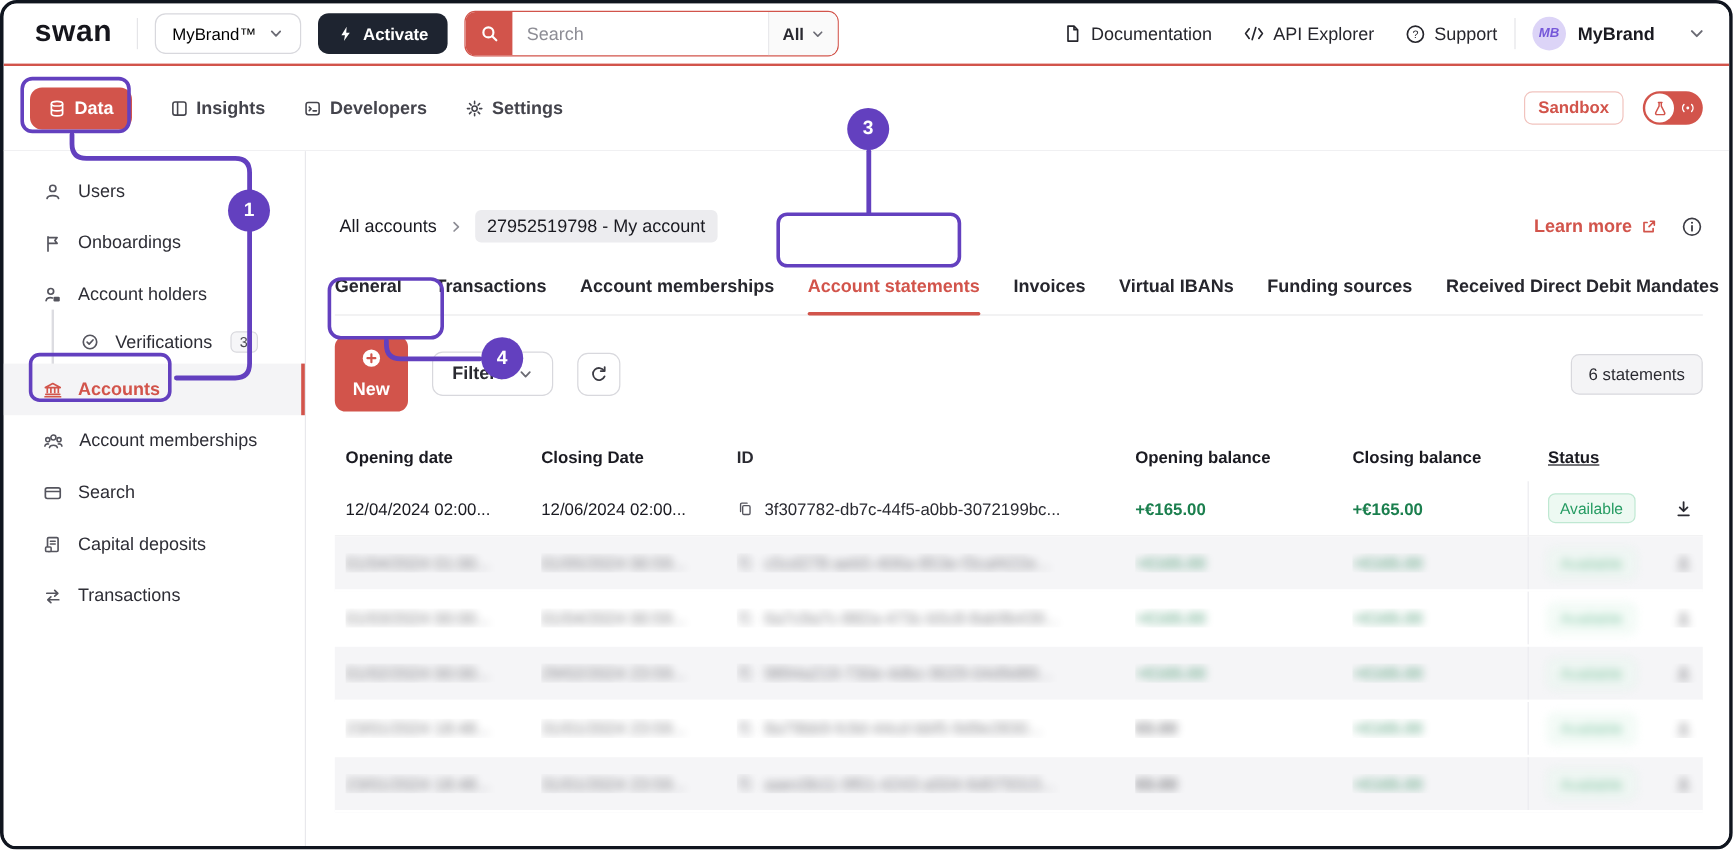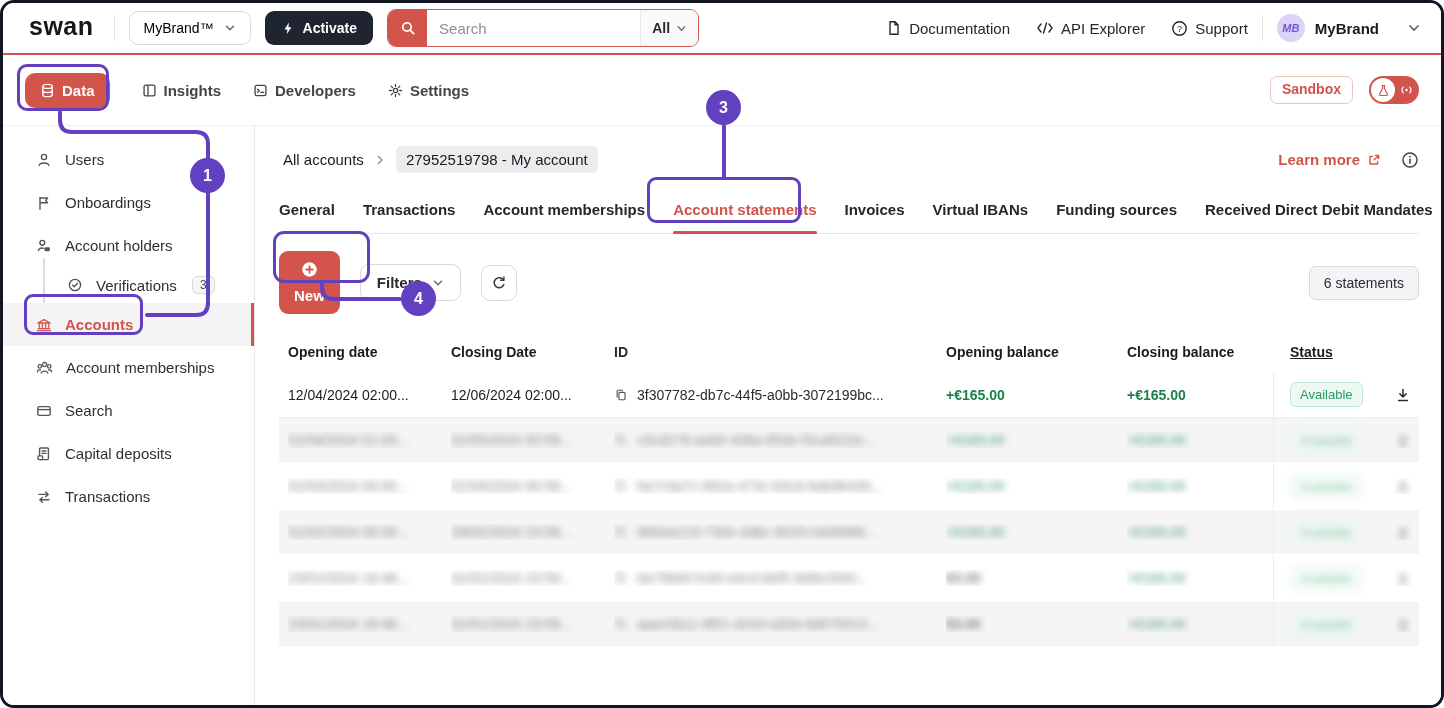--- a/index.html
+++ b/index.html
@@ -48,21 +48,21 @@
   .side-item.sub{height:36px;padding-left:64px;font-size:15px;}
   .side-item.sub::before{content:'';position:absolute;left:40px;top:-9px;bottom:-1px;width:1.5px;background:#dcdce1;}
   .side-item.active{background:#f4f4f6;color:var(--brand);font-weight:700;}
   .side-item.active .icn{color:var(--brand);}
   .side-item.active::after{content:'';position:absolute;right:0;top:0;bottom:0;width:3px;background:var(--brand);}
   .count-badge{margin-left:2px;border:1px solid #d9d9de;background:#f6f6f8;color:#4a4a52;border-radius:5px;font-size:12px;padding:1px 7px;}
 
   .content{flex:1;padding:20px 22px 0 24px;background:#fff;min-width:0;}
 
   
-  .crumb-row{display:flex;align-items:center;gap:10px;padding-left:4px;}
+  .crumb-row{display:flex;align-items:center;gap:10px;padding-left:4px;margin-top:29px;}
   .crumb-root{font-size:15px;font-weight:500;}
   .crumb-sep{color:#8d8d95;}
   .crumb-pill{background:#ececef;border-radius:5px;padding:5px 10px;font-size:15px;}
   .crumb-right{margin-left:auto;display:flex;align-items:center;gap:20px;}
   .learn-more{display:flex;align-items:center;gap:7px;color:var(--brand);font-size:15px;font-weight:700;cursor:pointer;}
   .info-icon{color:#3c3c44;cursor:pointer;display:flex;}
 
   
   .tabs{display:flex;gap:28px;margin-top:24px;border-bottom:1px solid #e9e9ec;}
   .tab{font-size:15px;font-weight:700;color:#26262d;padding:4px 0 15px 0;cursor:pointer;position:relative;white-space:nowrap;}

